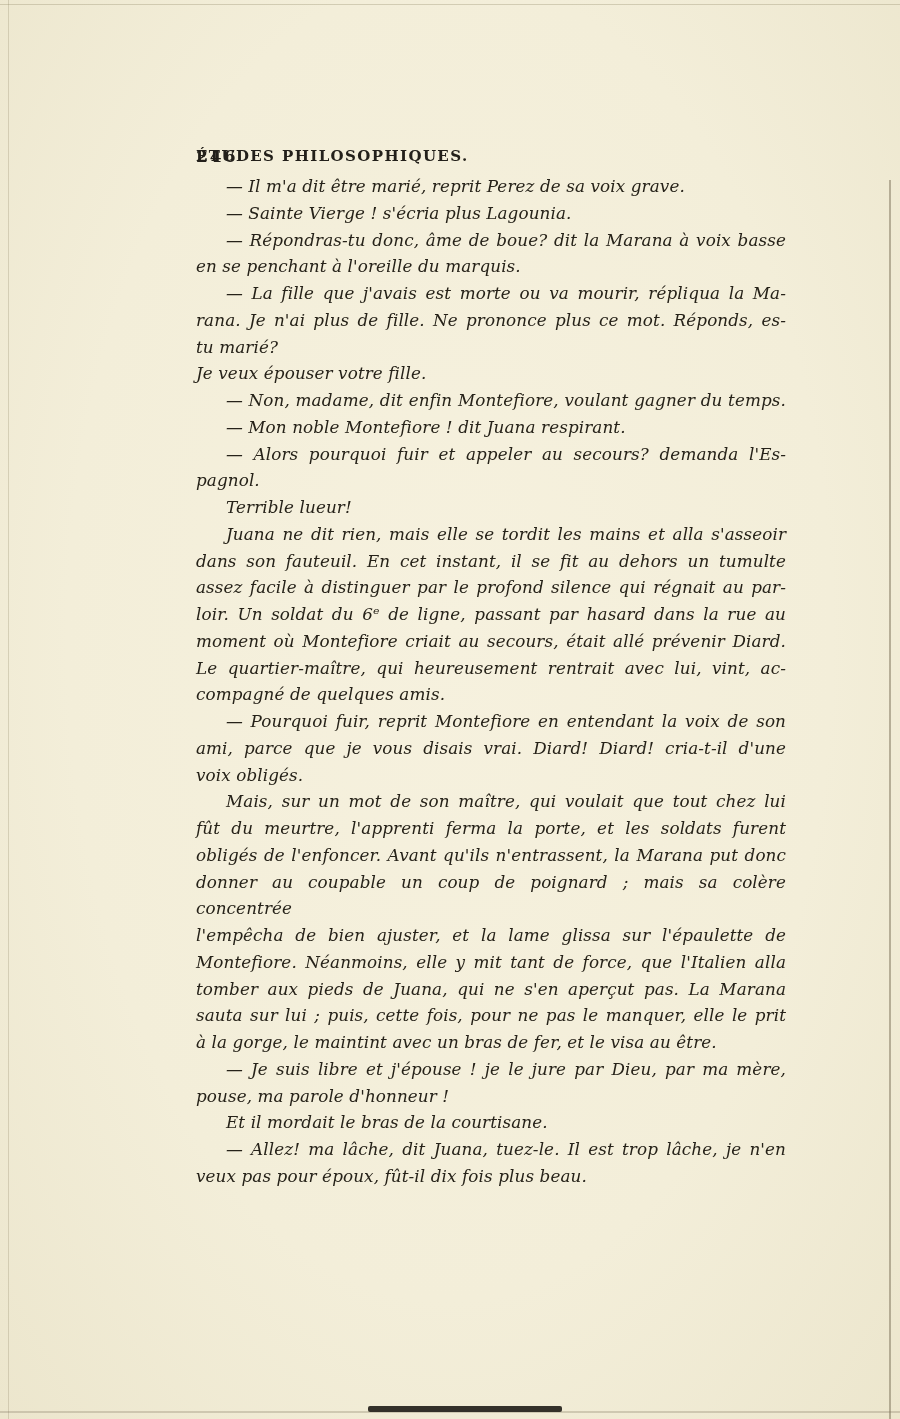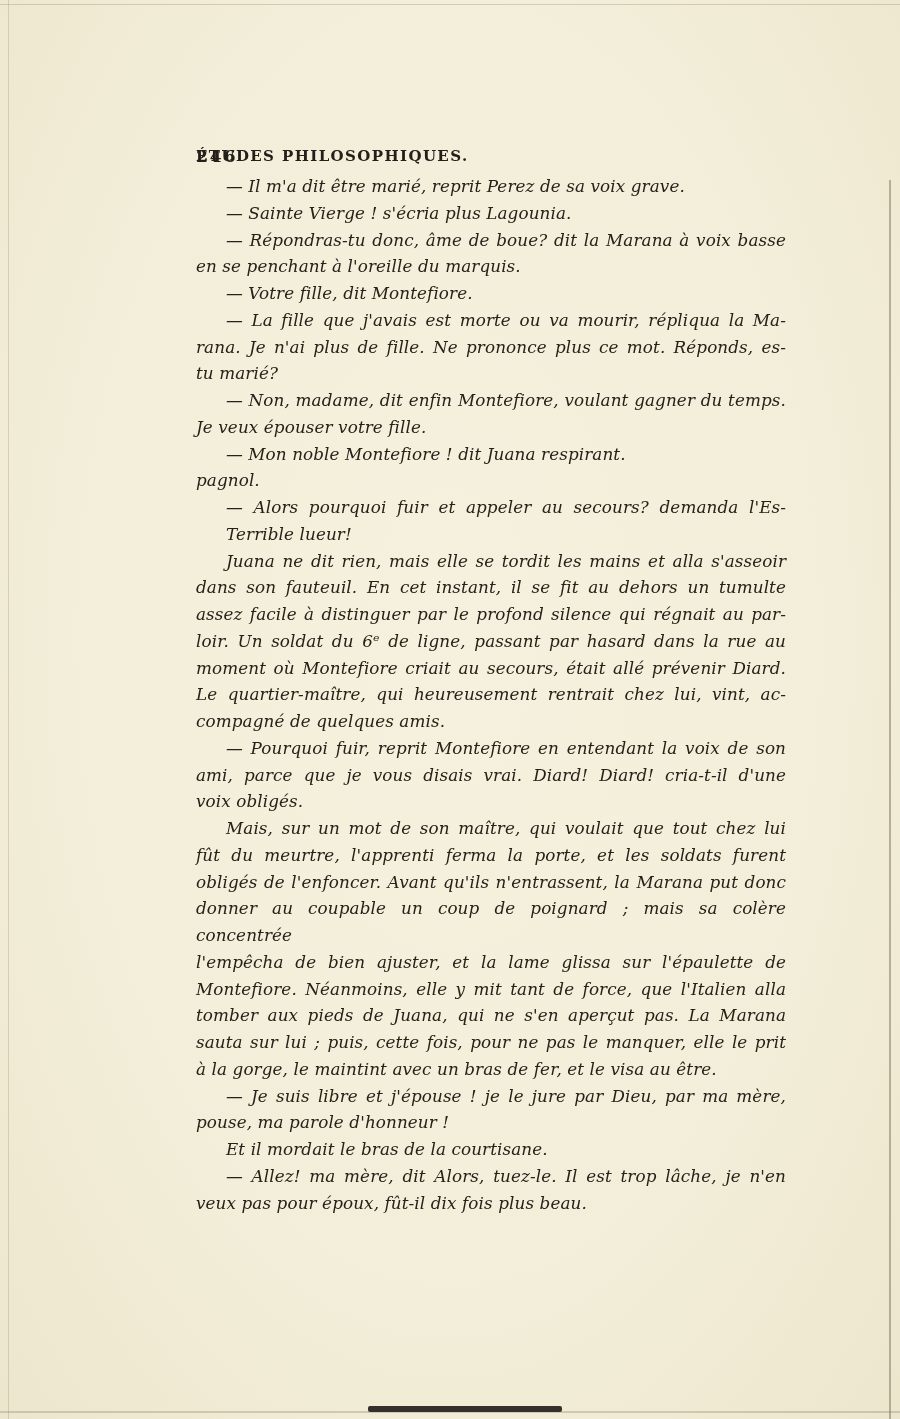--- a/index.html
+++ b/index.html
@@ -120,48 +120,45 @@
           <div class="line indent">— Il m'a dit être marié, reprit Perez de sa voix grave.</div>
         </div>
         <div class="paragraph">
           <div class="line indent">— Sainte Vierge ! s'écria plus Lagounia.</div>
         </div>
         <div class="paragraph">
           <div class="line indent fill">— Répondras-tu donc, âme de boue? dit la Marana à voix basse</div>
           <div class="line">en se penchant à l'oreille du marquis.</div>
         </div>
         <div class="paragraph">
-          <div class="line indent">— Votre fille, dit Montefiore.</div>
-        </div>
-        <div class="paragraph">
           <div class="line indent fill">— La fille que j'avais est morte ou va mourir, répliqua la Ma-</div>
           <div class="line fill">rana. Je n'ai plus de fille. Ne prononce plus ce mot. Réponds, es-</div>
           <div class="line">tu marié?</div>
         </div>
         <div class="paragraph">
+          <div class="line">Je veux épouser votre fille.</div>
           <div class="line indent fill">— Non, madame, dit enfin Montefiore, voulant gagner du temps.</div>
-          <div class="line">Je veux épouser votre fille.</div>
         </div>
         <div class="paragraph">
           <div class="line indent">— Mon noble Montefiore ! dit Juana respirant.</div>
         </div>
         <div class="paragraph">
+          <div class="line indent fill">— Alors pourquoi fuir et appeler au secours? demanda l'Es-</div>
           <div class="line">pagnol.</div>
-          <div class="line indent fill">— Alors pourquoi fuir et appeler au secours? demanda l'Es-</div>
         </div>
         <div class="paragraph">
           <div class="line indent">Terrible lueur!</div>
         </div>
         <div class="paragraph">
           <div class="line indent fill">Juana ne dit rien, mais elle se tordit les mains et alla s'asseoir</div>
           <div class="line fill">dans son fauteuil. En cet instant, il se fit au dehors un tumulte</div>
           <div class="line fill">assez facile à distinguer par le profond silence qui régnait au par-</div>
           <div class="line fill">loir. Un soldat du 6ᵉ de ligne, passant par hasard dans la rue au</div>
           <div class="line fill">moment où Montefiore criait au secours, était allé prévenir Diard.</div>
-          <div class="line fill">Le quartier-maître, qui heureusement rentrait chez lui, vint, ac-</div>
+          <div class="line fill">Le quartier-maître, qui heureusement rentrait avec lui, vint, ac-</div>
           <div class="line">compagné de quelques amis.</div>
         </div>
         <div class="paragraph">
           <div class="line indent fill">— Pourquoi fuir, reprit Montefiore en entendant la voix de son</div>
           <div class="line fill">ami, parce que je vous disais vrai. Diard! Diard! cria-t-il d'une</div>
           <div class="line">voix obligés.</div>
         </div>
         <div class="paragraph">
           <div class="line indent fill">Mais, sur un mot de son maître, qui voulait que tout chez lui</div>
           <div class="line fill">fût du meurtre, l'apprenti ferma la porte, et les soldats furent</div>
@@ -174,18 +171,18 @@
           <div class="line">à la gorge, le maintint avec un bras de fer, et le visa au être.</div>
         </div>
         <div class="paragraph">
           <div class="line indent fill">— Je suis libre et j'épouse ! je le jure par Dieu, par ma mère,</div>
           <div class="line">pouse, ma parole d'honneur !</div>
         </div>
         <div class="paragraph">
           <div class="line indent">Et il mordait le bras de la courtisane.</div>
         </div>
         <div class="paragraph">
-          <div class="line indent fill">— Allez! ma mère, dit Alors, tuez-le. Il est trop lâche, je n'en</div>
+          <div class="line indent fill">— Allez! ma lâche, dit Juana, tuez-le. Il est trop lâche, je n'en</div>
           <div class="line">veux pas pour époux, fût-il dix fois plus beau.</div>
         </div>
       </div>
   </div>
 </div>
 
 </body></html>

